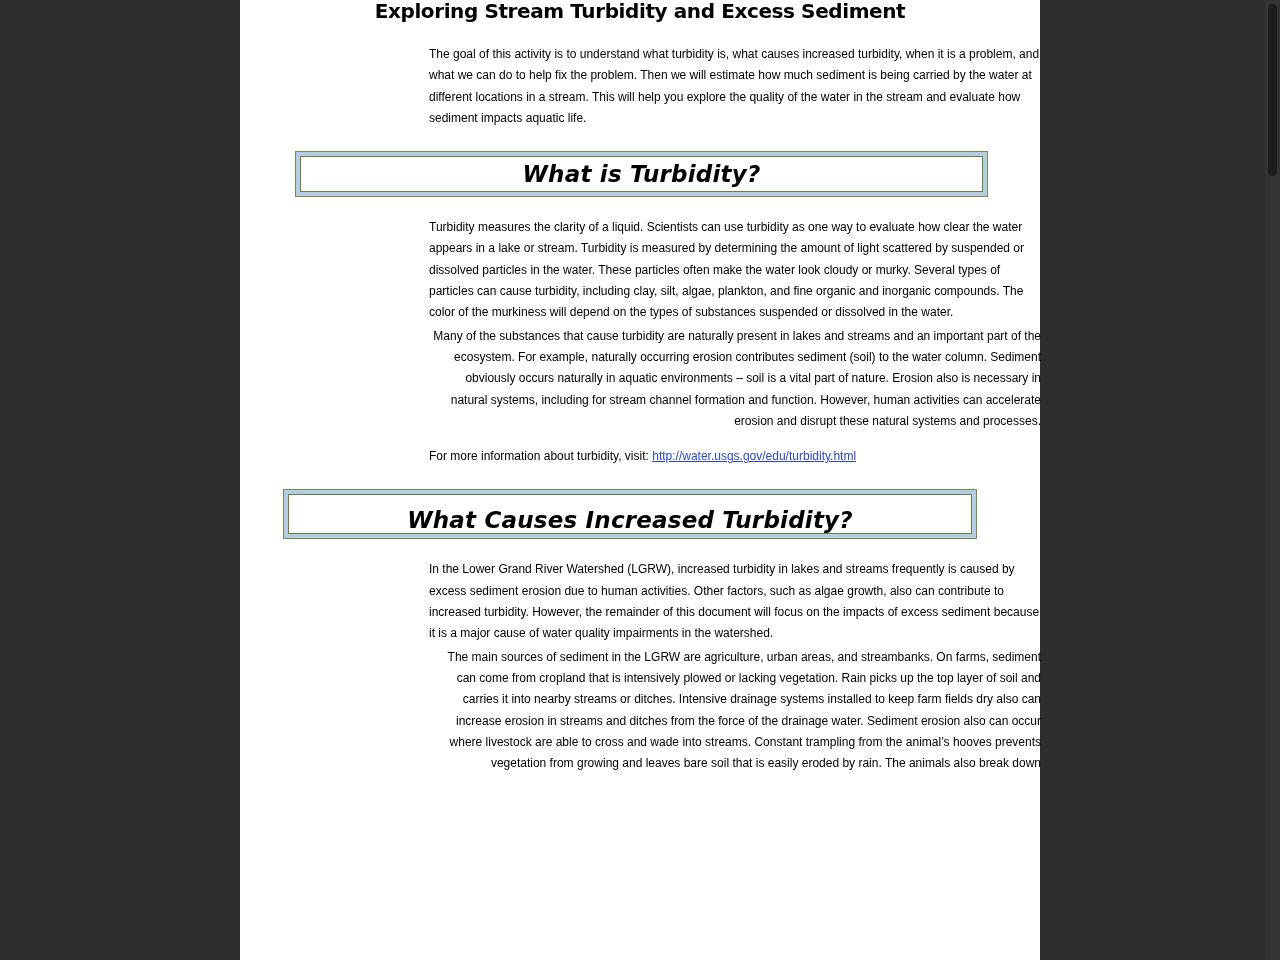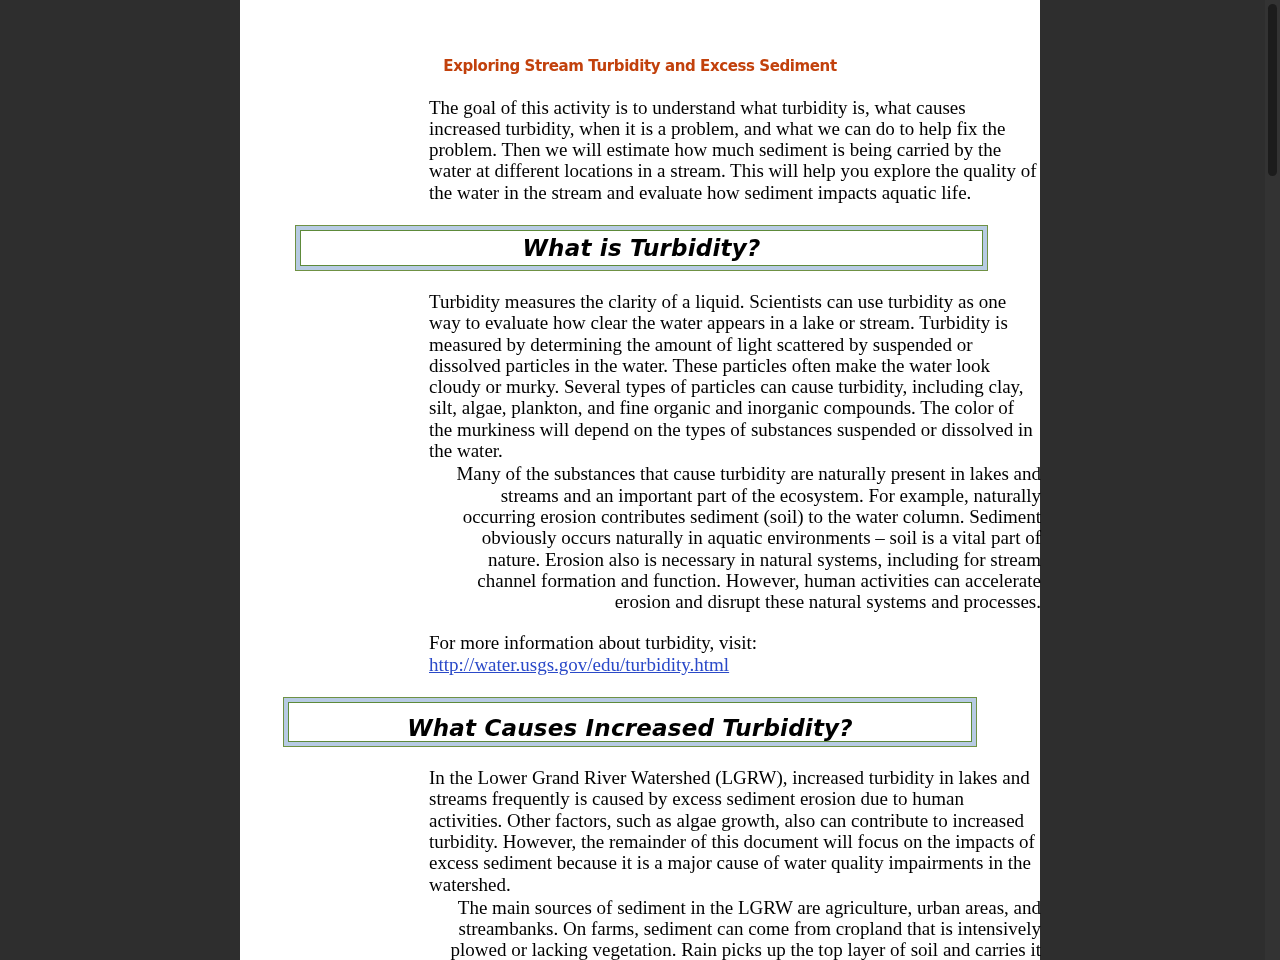--- a/index.html
+++ b/index.html
@@ -53,41 +53,40 @@
     background: #ffffff;
     padding: 0;
   }
 
   #page-inner {
     padding: 0 0 0 0;
   }
 
   .doc-title {
     margin: 0;
-    padding-top: 58px;
     text-align: center;
     font-family: "DejaVu Sans", "Liberation Sans", sans-serif;
     font-weight: bold;
-    font-size: 15px;
+    font-size: 20px;
     letter-spacing: -0.4px;
-    color: #c2410c;
+    color: #000000;
     line-height: 1.1;
   }
 
   .body-block {
     margin: 0 auto;
     width: 612px;
     padding-left: 95px;   
     padding-right: 0;
   }
 
   p.para {
     margin: 0 0 0 0;
-    font-family: Liberation Serif, serif;
-    font-size: 19px;
+    font-family: Liberation Sans, sans-serif;
+    font-size: 12px;
     line-height: 21.3px;
     color: #000000;
     text-align: left;
     width: 612px;
   }
 
   p.para + p.para { margin-top: 2px; text-align: right; }
 
   .intro-wrap { margin-top: 22px; }
 
@@ -134,21 +133,21 @@
   
   #head-box-2 {
     margin-left: 43px;
     width: 694px;
     margin-top: 22px;
   }
   #head-box-2 .section-head-inner { height: 40px; padding-top: 12px; }
 
   .after-head { margin-top: 20px; }
 
-  .links-wrap p.para { margin-top: 20px; }
+  .links-wrap p.para { margin-top: 14px; }
 </style>
 </head>
 <body>
 
 <div id="viewer">
 
   <div id="page">
     <div id="page-inner">
 
       <h1 class="doc-title">Exploring Stream Turbidity and Excess Sediment</h1>

